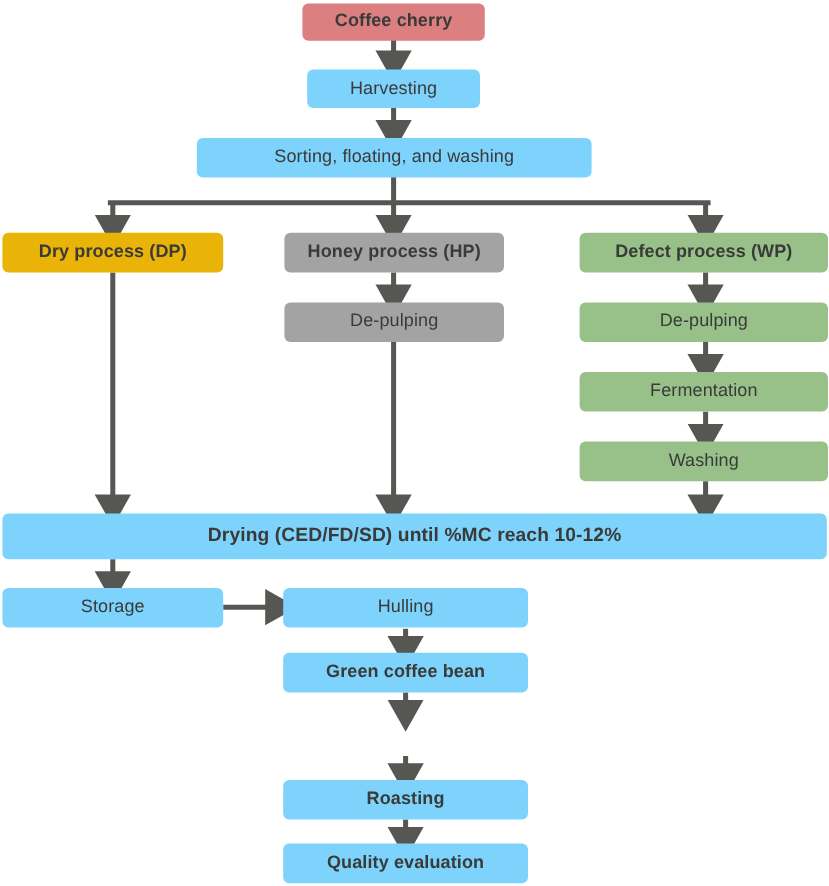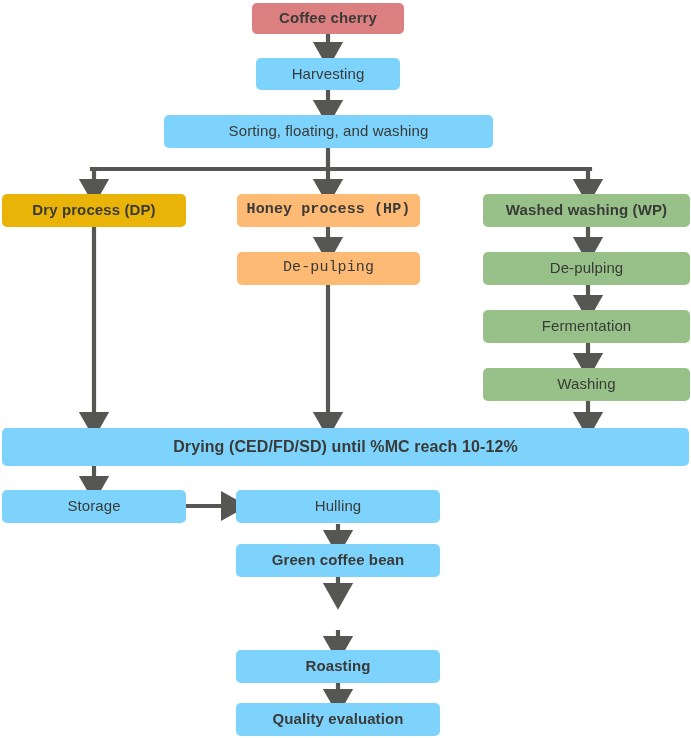--- a/index.html
+++ b/index.html
@@ -28,21 +28,21 @@
     color: #3a3a38;
     font-size: 15px;
     line-height: 1.1;
     letter-spacing: 0.1px;
     padding: 0 0;
     user-select: none;
   }
   .node.bold { font-weight: bold; }
   .node.lgreen { background: #7dd3fc; }
   .node.mgreen { background: #97c189; }
-  .node.yellow { background: #fdba74; font-family: Liberation Mono, monospace; }
+  .node.yellow { background: #a3a3a3; }
   .node.orange { background: #eab308; }
   .node.red    { background: #dc7f80; }
 
   .node.wide { font-size: 16px; }
 
   svg.edges {
     position: absolute;
     left: 0;
     top: 0;
     width: 691px;
@@ -124,21 +124,21 @@
 
   <div class="node yellow bold" style="left:237px; top:194px; width:183px; height:33px;">
     <span>Honey process (HP)</span>
   </div>
 
   <div class="node yellow" style="left:237px; top:252px; width:183px; height:33px;">
     <span>De-pulping</span>
   </div>
 
   <div class="node mgreen bold" style="left:483px; top:194px; width:207px; height:33px;">
-    <span>Washed  washing (WP)</span>
+    <span>Defect  process (WP)</span>
   </div>
 
   <div class="node mgreen" style="left:483px; top:252px; width:207px; height:33px;">
     <span>De-pulping</span>
   </div>
 
   <div class="node mgreen" style="left:483px; top:310px; width:207px; height:33px;">
     <span>Fermentation</span>
   </div>
 

